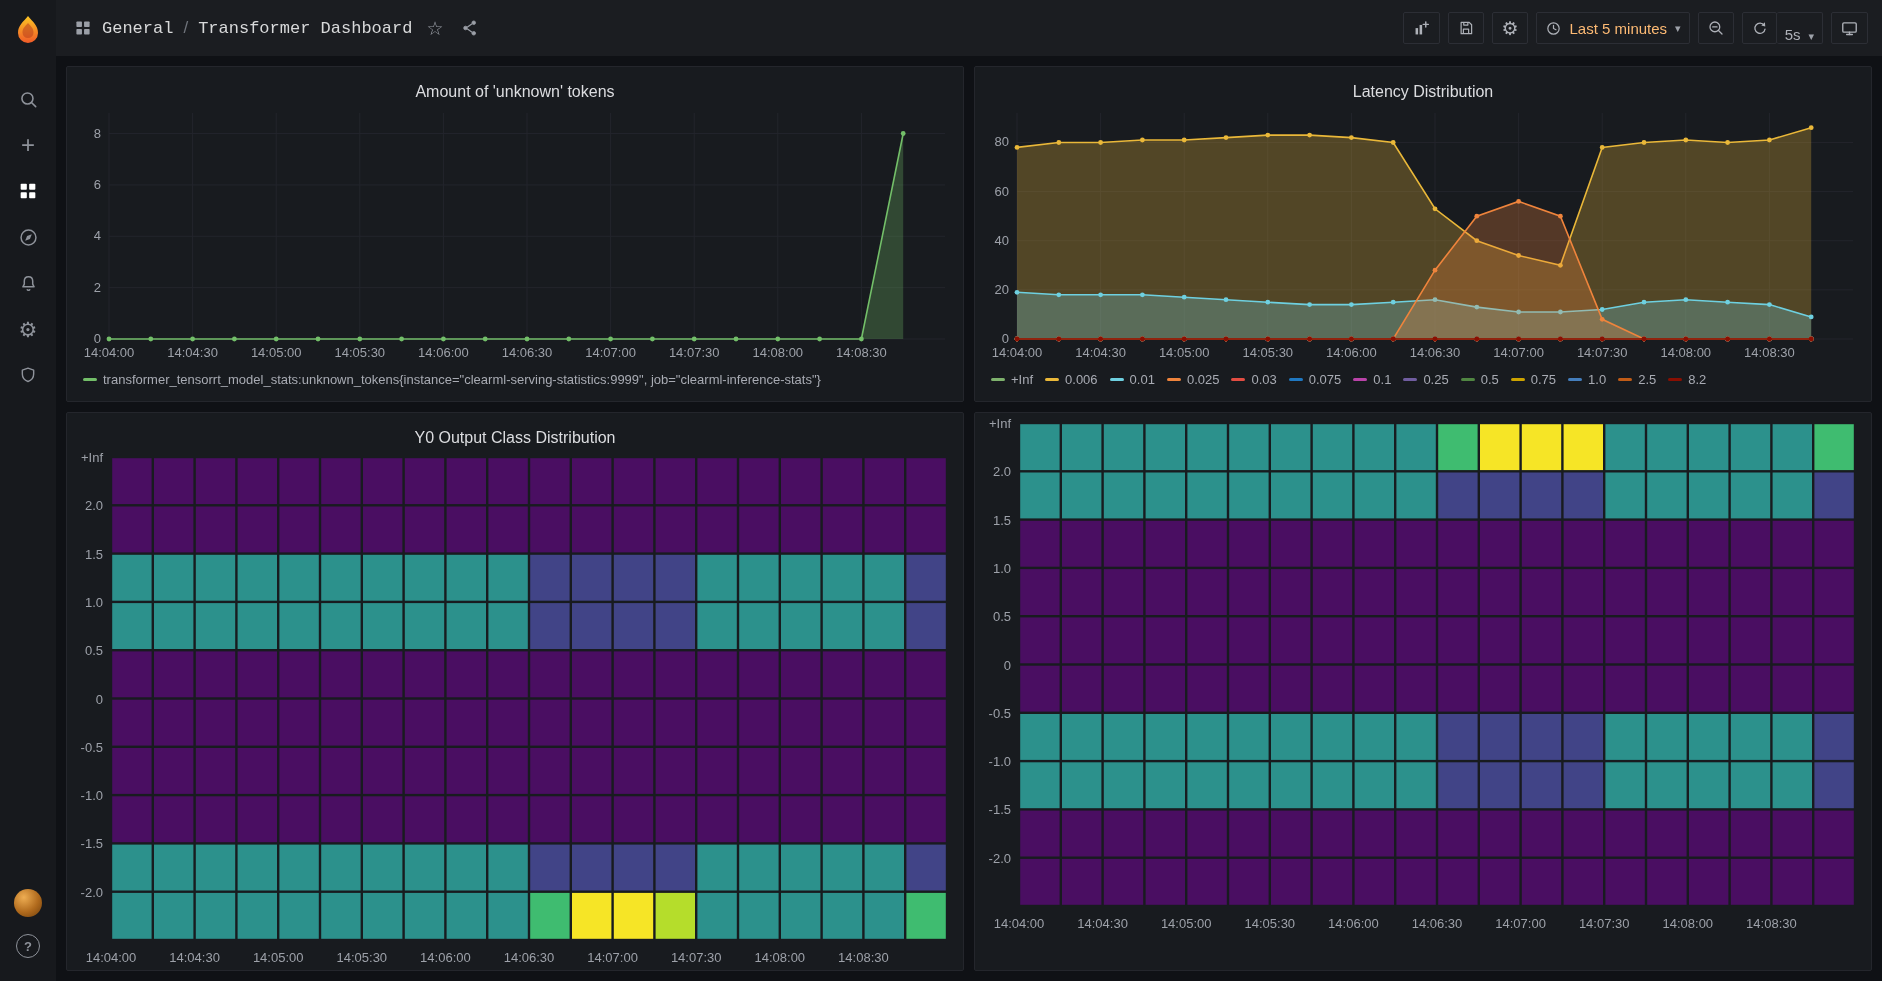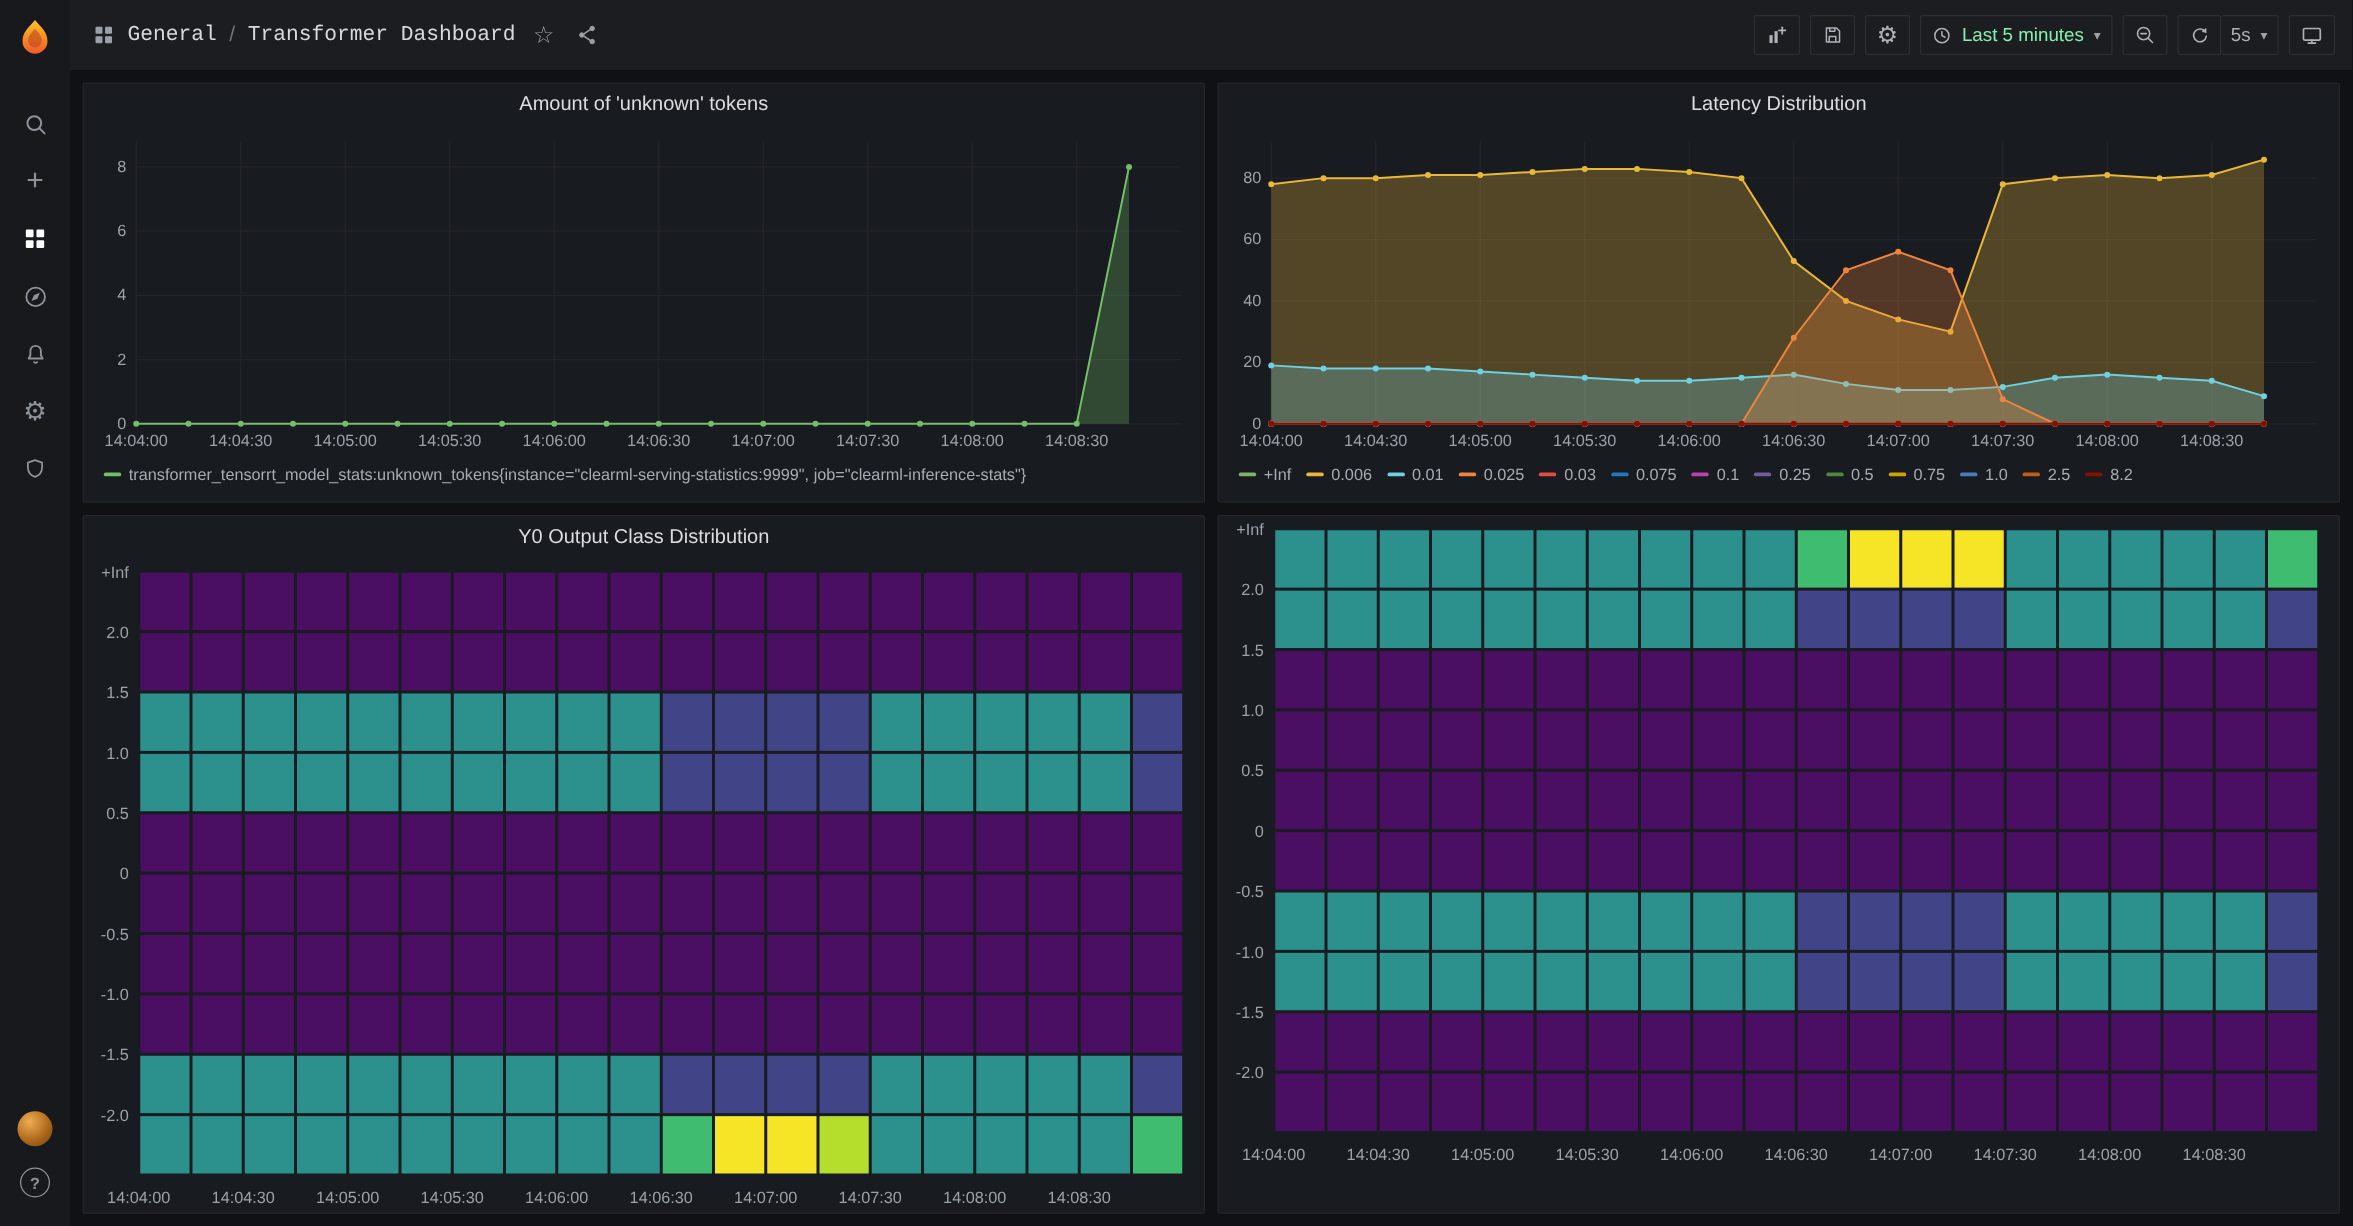--- a/index.html
+++ b/index.html
@@ -24,28 +24,28 @@
   
   .navbar{grid-row:1;grid-column:2;background:#1b1d21;display:flex;align-items:center;padding:0 14px 0 18px;}
   .crumbs{display:flex;align-items:center;gap:10px;}
   .crumb-icon{color:#9b9fa7;display:flex;align-items:center;}
   .crumb{background:none;border:none;color:#d8d9da;font-size:17px;font-family:Liberation Mono, monospace;cursor:pointer;padding:0;}
   .crumb-divider{color:#6f737b;font-size:17px;}
   .icon-btn{background:none;border:none;color:#9b9fa7;display:flex;align-items:center;justify-content:center;cursor:pointer;padding:2px 4px;}
   .nav-right{margin-left:auto;display:flex;align-items:center;gap:8px;}
   .tbtn{display:inline-flex;align-items:center;justify-content:center;height:32px;min-width:32px;padding:0 8px;border:1px solid #2c2e35;border-radius:2px;background:transparent;color:#aeb1b8;gap:8px;font-size:15px;font-family:inherit;cursor:pointer;}
   .tgroup{display:inline-flex;}
-  .tgroup .tbtn + .tbtn{border-left:none;}
+  .tgroup .tbtn + .tbtn{border-left:none;align-items:flex-end;}
   .caret{font-size:11px;color:#9da1a9;}
-  .tp-label{color:#86efac;}
+  .tp-label{color:#fdba74;}
 
   
   .dash{grid-row:2;grid-column:2;padding:10px;display:grid;grid-template-columns:1fr 1fr;grid-template-rows:336px 1fr;gap:10px;overflow:hidden;}
   .panel{background:#181b1f;border:1px solid #24262c;border-radius:2px;display:flex;flex-direction:column;min-height:0;min-width:0;}
-  .panel-header{height:34px;flex:0 0 34px;display:flex;align-items:center;justify-content:center;cursor:pointer;}
+  .panel-header{height:34px;flex:0 0 34px;display:flex;align-items:flex-end;justify-content:center;cursor:pointer;}
   .panel-header h2{margin:0;font-size:16px;font-weight:500;color:#dcdde0;}
   .chart{flex:1 1 auto;min-height:0;overflow:hidden;}
   .legend{flex:0 0 28px;display:flex;align-items:center;gap:12px;padding:0 10px 8px 16px;font-size:13px;color:#a8abb3;white-space:nowrap;overflow:hidden;}
   .legend-item{display:inline-flex;align-items:center;gap:6px;cursor:pointer;}
   .legend-marker{display:inline-block;width:14px;height:3px;border-radius:2px;}
 </style>
 </head>
 <body>
 
 <div class="app">

